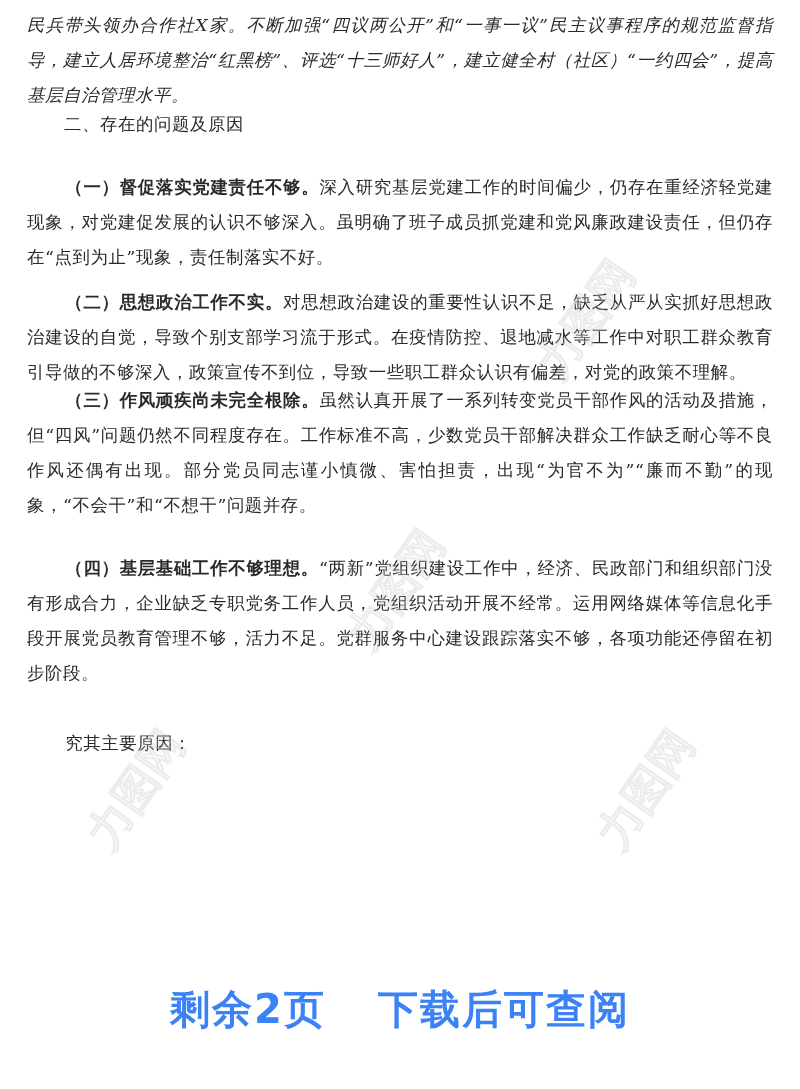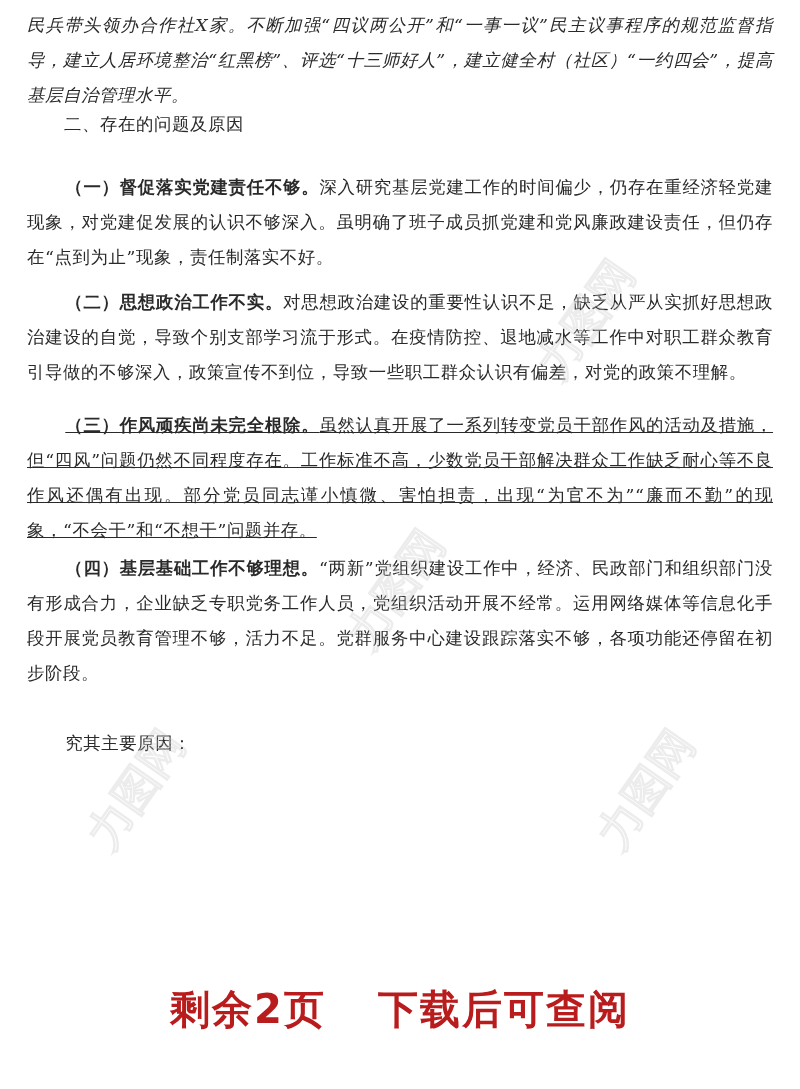--- a/index.html
+++ b/index.html
@@ -42,21 +42,21 @@
     }
     .banner {
       position: absolute;
       left: 0;
       top: 982px;
       width: 800px;
       text-align: center;
       font-family: "DejaVu Sans", "Liberation Sans", sans-serif;
       font-weight: bold;
       font-size: 40px;
-      color: #b91c1c;
+      color: #3b82f6;
       letter-spacing: 2px;
     }
     .banner .gap { display: inline-block; width: 52px; }
     .watermark {
       position: absolute;
       font-family: "DejaVu Sans", "Liberation Sans", sans-serif;
       font-size: 44px;
       font-weight: bold;
       color: transparent;
       -webkit-text-stroke: 1px rgba(200,200,200,0.35);
@@ -79,21 +79,21 @@
   </p>
 
   <p class="para indent" style="top:285px;">
     <span class="bold">（二）思想政治工作不实。</span><span>对思想政治建设的重要性认识不足，缺乏从严从实抓好思想政治建设的自觉，导致个别支部学习流于形式。在疫情防控、退地减水等工作中对职工群众教育引导做的不够深入，政策宣传不到位，导致一些职工群众认识有偏差，对党的政策不理解。</span>
   </p>
 
   <p class="para indent" style="top:170px;">
     <span class="bold">（一）督促落实党建责任不够。</span><span>深入研究基层党建工作的时间偏少，仍存在重经济轻党建现象，对党建促发展的认识不够深入。虽明确了班子成员抓党建和党风廉政建设责任，但仍存在“点到为止”现象，责任制落实不好。</span>
   </p>
 
-  <p class="para indent" style="top:408px;text-decoration:underline;">
+  <p class="para indent" style="top:383px;">
     <span class="bold">（三）作风顽疾尚未完全根除。</span><span>虽然认真开展了一系列转变党员干部作风的活动及措施，但“四风”问题仍然不同程度存在。工作标准不高，少数党员干部解决群众工作缺乏耐心等不良作风还偶有出现。部分党员同志谨小慎微、害怕担责，出现“为官不为”“廉而不勤”的现象，“不会干”和“不想干”问题并存。</span>
   </p>
 
   <p class="para indent" style="top:726px;">
     <span>究其主要原因：</span>
   </p>
 
   <p class="para indent" style="top:551px;">
     <span class="bold">（四）基层基础工作不够理想。</span><span>“两新”党组织建设工作中，经济、民政部门和组织部门没有形成合力，企业缺乏专职党务工作人员，党组织活动开展不经常。运用网络媒体等信息化手段开展党员教育管理不够，活力不足。党群服务中心建设跟踪落实不够，各项功能还停留在初步阶段。</span>
   </p>

